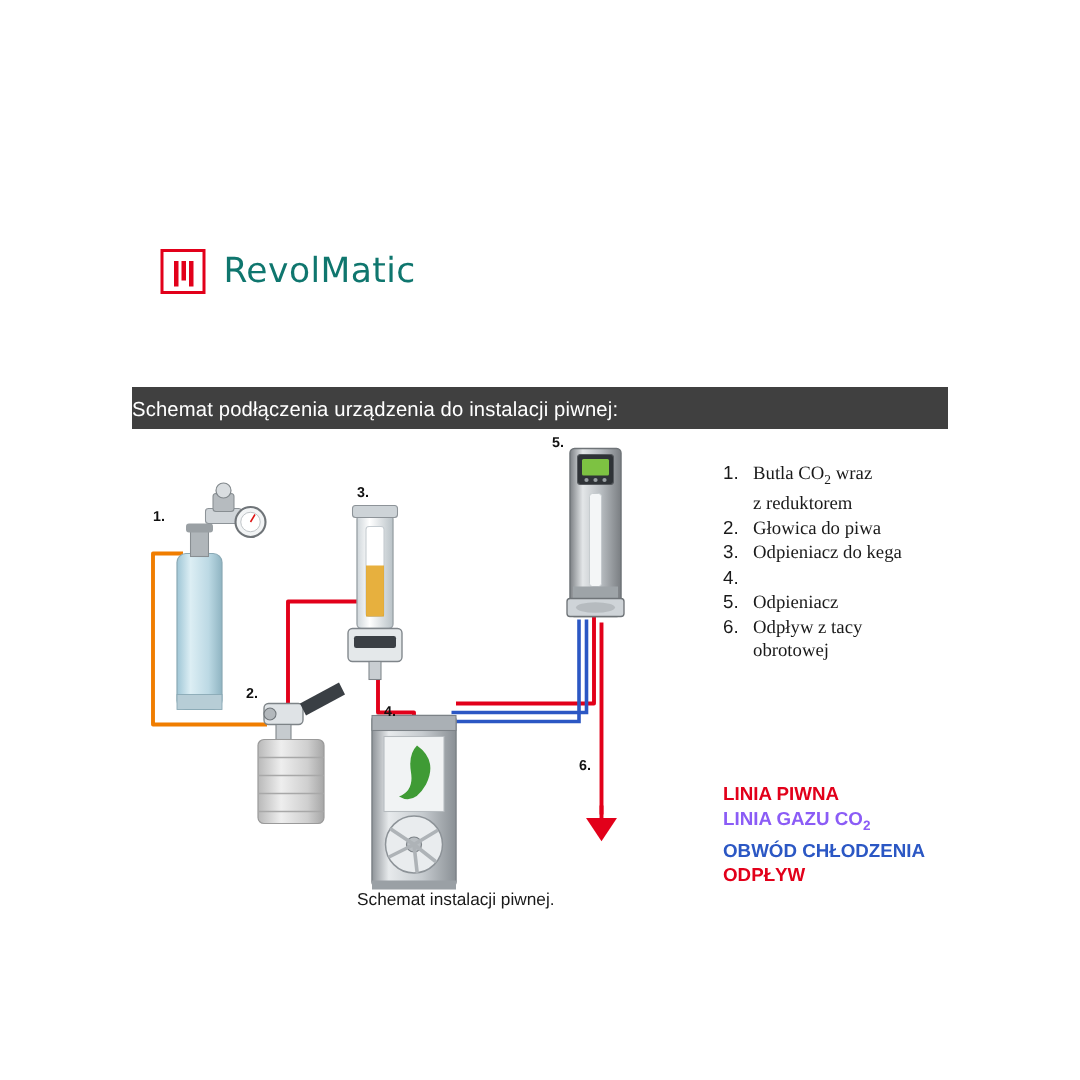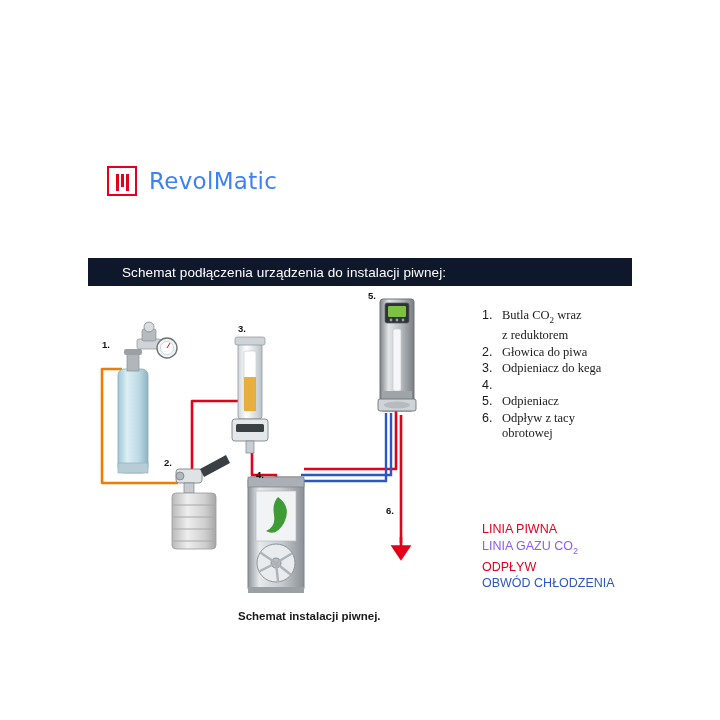--- a/index.html
+++ b/index.html
@@ -50,37 +50,36 @@
     width: 3px;
     height: 18px;
     background: #e2001a;
   }
   .logo-mark .bar.b1 { left: 7px; height: 17px; }
   .logo-mark .bar.b2 { left: 12px; height: 13px; top: 6px;}
   .logo-mark .bar.b3 { left: 17px; height: 17px; }
   .logo-text {
     font-size: 23px;
     letter-spacing: 0.3px;
-    color: #3b82f6;
+    color: #0f766e;
     font-family: "DejaVu Sans", sans-serif;
   }
 
   
   .title-band {
     position: absolute;
     left: 88px;
     top: 222px;
     width: 544px;
     height: 28px;
-    background: #0f172a;
+    background: #404040;
     color: #ffffff;
     font-size: 13.5px;
     display: flex;
     align-items: center;
-    padding-left: 34px;
     box-sizing: border-box;
     letter-spacing: 0.1px;
   }
 
   
   .legend {
     position: absolute;
     left: 482px;
     top: 272px;
     width: 180px;
@@ -99,32 +98,32 @@
   }
   .legend-label { flex: 1 1 auto; font-family: Liberation Serif, serif; }
   .legend-label sub { font-size: 9px; }
 
   
   .colorkey {
     position: absolute;
     left: 482px;
     top: 485px;
     font-size: 12.5px;
+    font-weight: bold;
+    line-height: 16.5px;
+  }
+  .colorkey div sub { font-size: 9px; }
+
+  
+  .caption {
+    position: absolute;
+    left: 238px;
+    top: 558px;
+    font-size: 11.5px;
     font-weight: normal;
-    line-height: 16.5px;
-  }
-  .colorkey div sub { font-size: 9px; }
-
-  
-  .caption {
-    position: absolute;
-    left: 238px;
-    top: 574px;
-    font-size: 11.5px;
-    font-weight: bold;
     color: #1a1a1a;
   }
 
   
   .diagram {
     position: absolute;
     left: 80px;
     top: 255px;
     width: 400px;
     height: 320px;
@@ -179,22 +178,22 @@
       </div>
       <div class="legend-row">
         <span class="legend-num">6.</span>
         <span class="legend-label">Odpływ z tacy<br>obrotowej</span>
       </div>
     </div>
 
     <div class="colorkey">
       <div style="color:#e2001a">LINIA PIWNA</div>
       <div style="color:#8b5cf6">LINIA GAZU CO<sub>2</sub></div>
+      <div style="color:#2b57c4">OBWÓD CHŁODZENIA</div>
       <div style="color:#e2001a">ODPŁYW</div>
-      <div style="color:#2b57c4">OBWÓD CHŁODZENIA</div>
     </div>
 
     <div class="caption">Schemat instalacji piwnej.</div>
 
     <div class="diagram">
       <svg width="400" height="320" viewBox="0 0 400 320" xmlns="http://www.w3.org/2000/svg">
         <defs>
           <linearGradient id="cylGrad" x1="0" y1="0" x2="1" y2="0">
             <stop offset="0%" stop-color="#9fc6d6"></stop>
             <stop offset="30%" stop-color="#dceef4"></stop>

